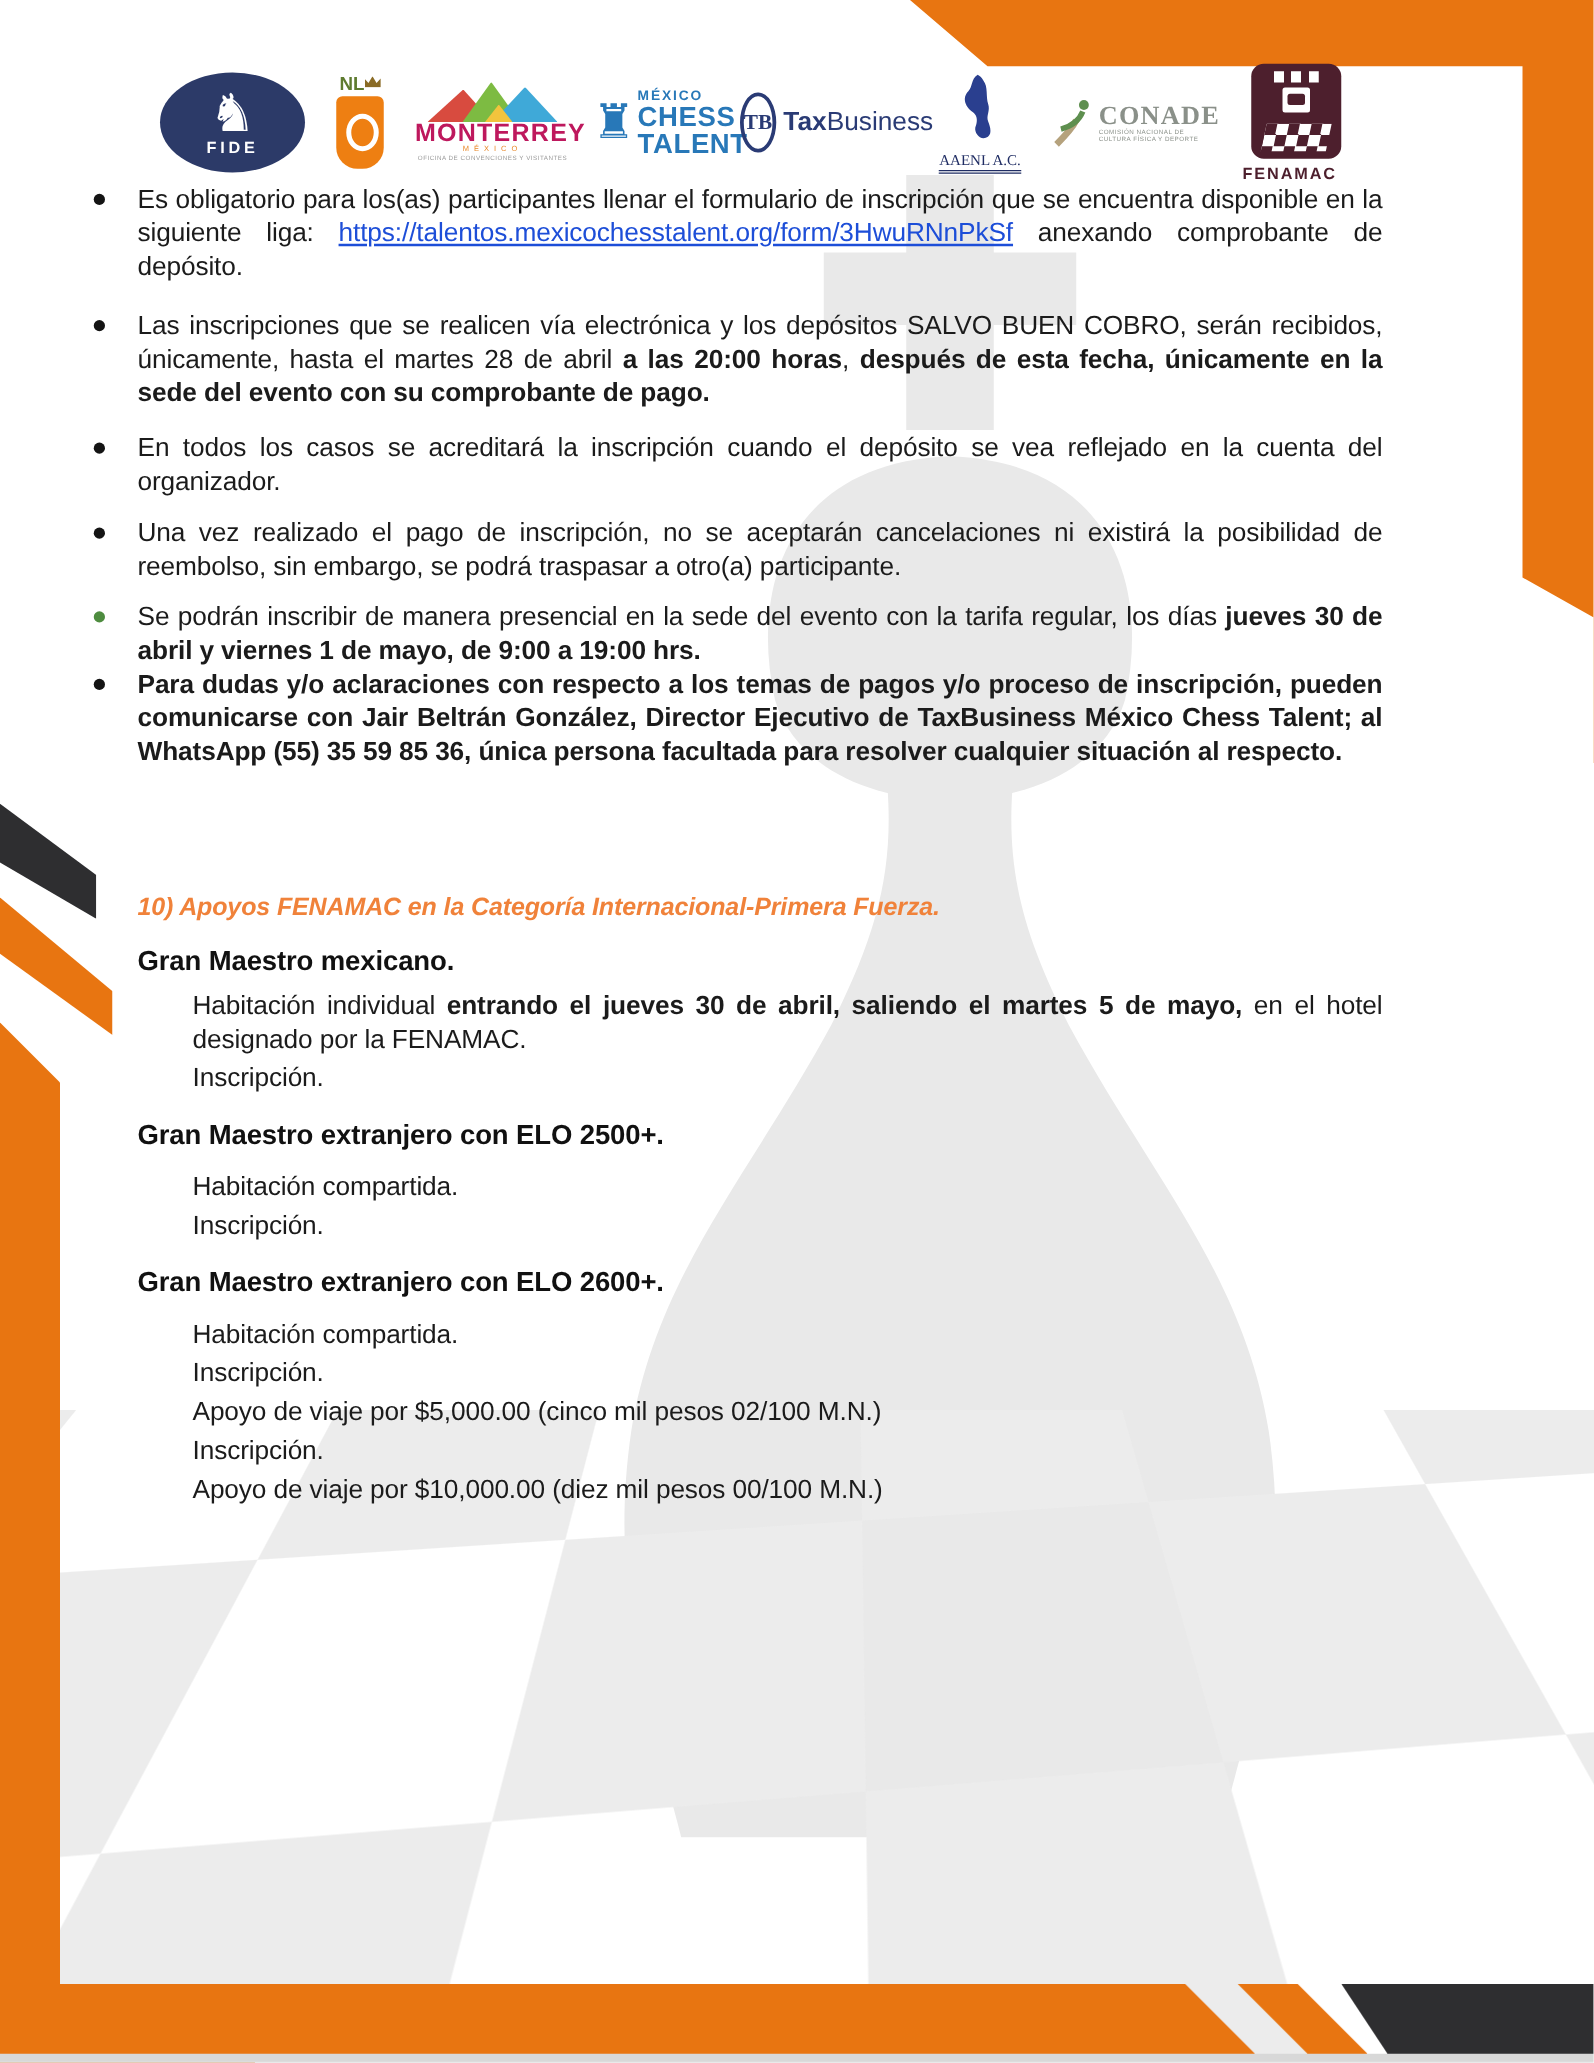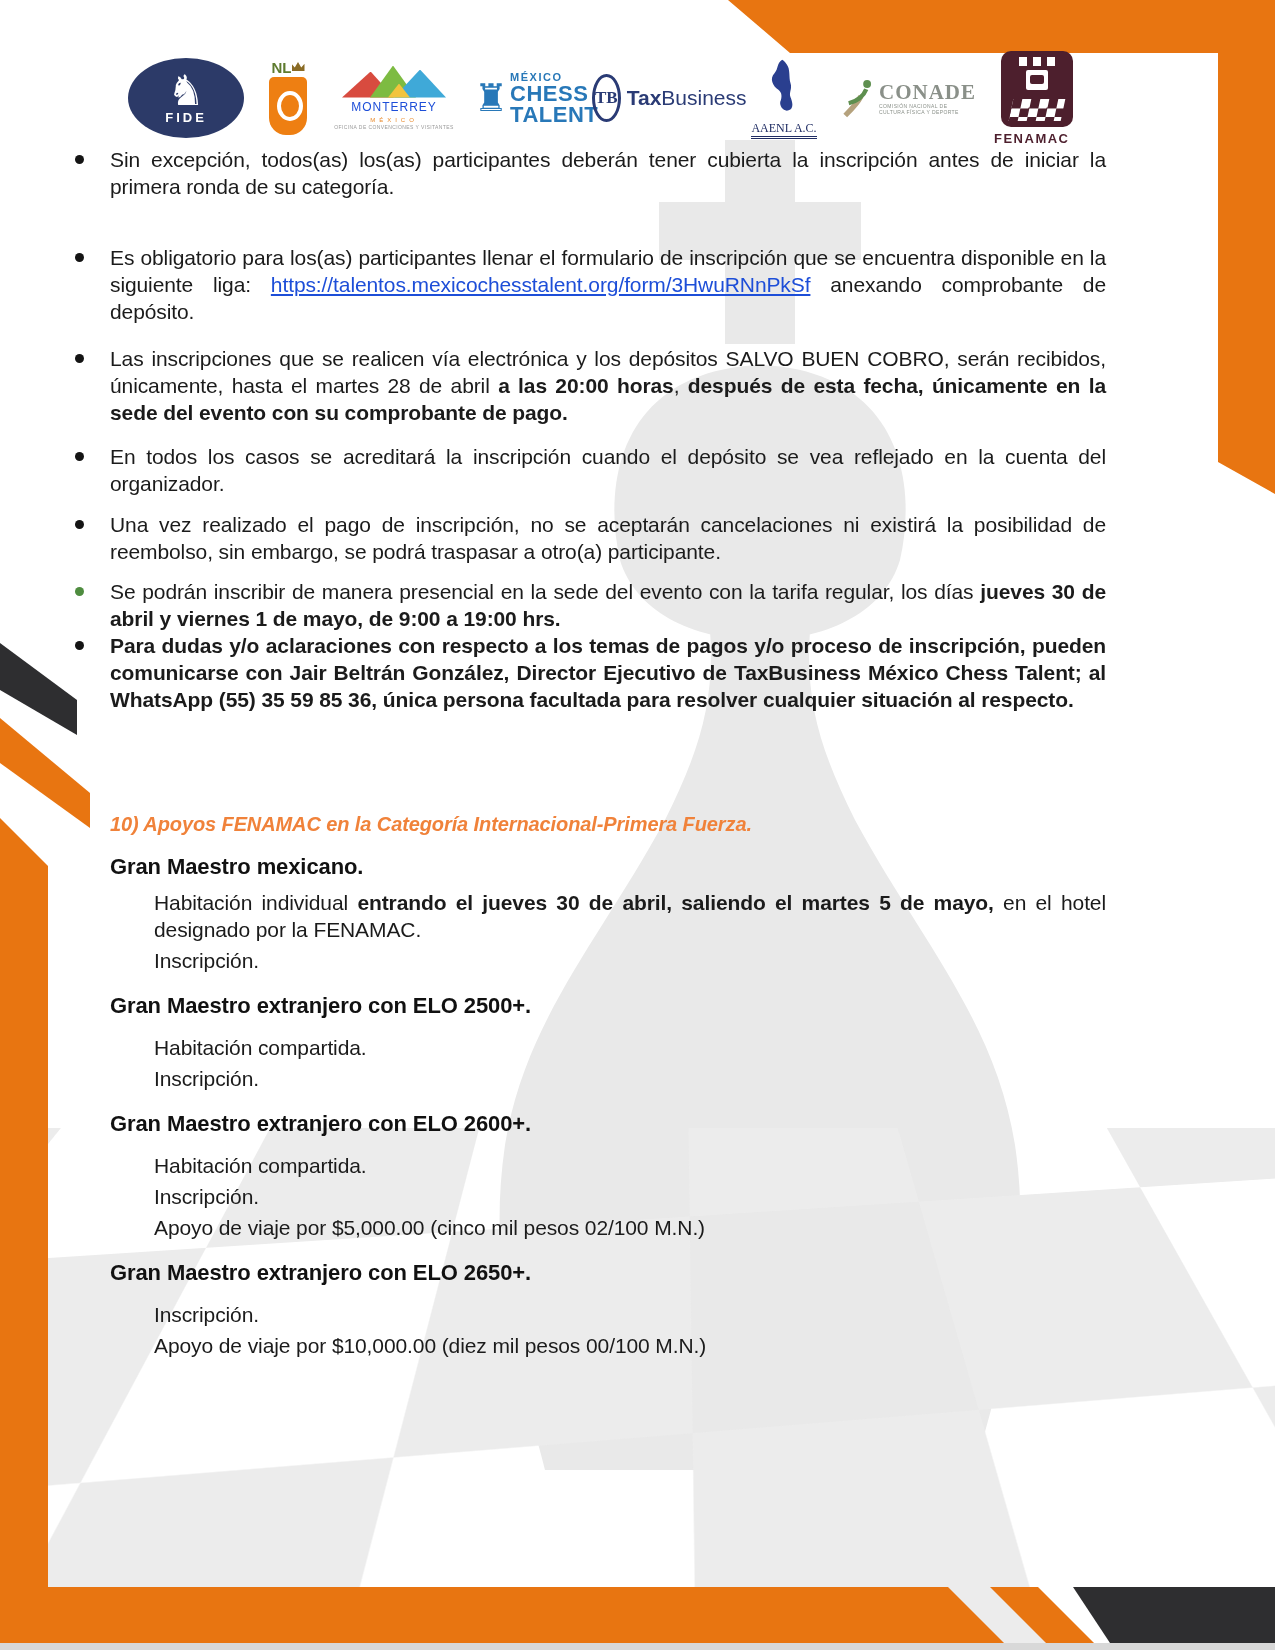--- a/index.html
+++ b/index.html
@@ -38,21 +38,21 @@
     clip-path:polygon(0 100%,0 20%,25% 60%,50% 0,75% 60%,100% 20%,100% 100%);}
   .nl-shield{margin:2px auto 0;width:38px;height:58px;background:#EE7F12;border-radius:5px 5px 17px 17px;position:relative;}
   .nl-shield::after{content:"";position:absolute;left:8px;top:14px;width:18px;height:22px;border:4px solid #fff;border-radius:50%;}
   .logo-mty{width:124px;text-align:center;}
   .mty-peaks{height:32px;position:relative;margin:0 10px;}
   .mty-peaks span{position:absolute;bottom:0;}
   .mty-p1{left:0;width:52px;height:26px;background:#D84B3F;clip-path:polygon(0 100%,55% 0,100% 100%);}
   .mty-p2{left:28px;width:46px;height:32px;background:#7DBB42;clip-path:polygon(0 100%,50% 0,100% 100%);}
   .mty-p3{left:52px;width:52px;height:28px;background:#3FA9D8;clip-path:polygon(0 100%,50% 0,100% 100%);}
   .mty-p4{left:46px;width:22px;height:14px;background:#F2C43D;clip-path:polygon(0 100%,50% 0,100% 100%);}
-  .mty-name{font-size:12px;color:#1d4ed8;letter-spacing:1px;font-weight:normal;line-height:18px;}
+  .mty-name{font-size:20px;color:#be185d;letter-spacing:1px;font-weight:bold;line-height:18px;}
   .mty-mex{font-size:6px;color:#E98A2B;letter-spacing:4px;line-height:8px;}
   .mty-tag{font-size:5px;color:#9a9a9a;letter-spacing:0.4px;line-height:7px;}
   .logo-mct{width:100px;display:flex;align-items:center;color:#2878B8;}
   .mct-rook{font-size:38px;line-height:38px;margin-right:2px;}
   .mct-l1{font-size:11px;font-weight:bold;letter-spacing:1.5px;line-height:12px;}
   .mct-l2,.mct-l3{font-size:22px;font-weight:bold;letter-spacing:0.5px;line-height:21px;}
   .logo-tax{width:136px;display:flex;align-items:center;gap:6px;color:#2A3B75;}
   .tax-circle{width:42px;height:42px;border:3px solid #2A3B75;border-radius:50%;display:flex;align-items:center;justify-content:center;font-size:17px;font-weight:bold;font-family:"Liberation Serif",serif;}
   .tax-name{font-size:21px;}
   .logo-aaenl{width:76px;text-align:center;}
@@ -166,24 +166,20 @@
       <div class="fen-teeth"></div>
       <div class="fen-face"></div>
       <div class="fen-check"></div>
     </div>
     <div class="fen-cap">FENAMAC</div>
   </div>
 </div>
 
 <div id="content">
 
-  <div class="para b1">
-    <span class="dot"></span>
-    <span>Sin excepción, todos(as) los(as) participantes deberán tener cubierta la inscripción antes de iniciar la primera ronda de su categoría.</span>
-  </div>
 
   <div class="para b2">
     <span class="dot"></span>
     <span>Es obligatorio para los(as) participantes llenar el formulario de inscripción que se encuentra disponible en la siguiente liga: </span><a class="lnk" href="#">https://talentos.mexicochesstalent.org/form/3HwuRNnPkSf</a><span> anexando comprobante de depósito.</span>
   </div>
 
   <div class="para b3">
     <span class="dot"></span>
     <span>Las inscripciones que se realicen vía electrónica y los depósitos SALVO BUEN COBRO, serán recibidos, únicamente, hasta el martes 28 de abril </span><b>a las 20:00 horas</b><span>, </span><b>después de esta fecha, únicamente en la sede del evento con su comprobante de pago.</b>
   </div>
@@ -244,21 +240,20 @@
       <span class="dot"></span>
       <span>Inscripción.</span>
     </div>
     <div class="item">
       <span class="dot"></span>
       <span>Apoyo de viaje por $5,000.00 (cinco mil pesos 02/100 M.N.)</span>
     </div>
   </div>
 
   <div class="group">
-    <div class="group-title">Gran Maestro extranjero con ELO 2650+.</div>
     <div class="item">
       <span class="dot"></span>
       <span>Inscripción.</span>
     </div>
     <div class="item">
       <span class="dot"></span>
       <span>Apoyo de viaje por $10,000.00 (diez mil pesos 00/100 M.N.)</span>
     </div>
   </div>
 

